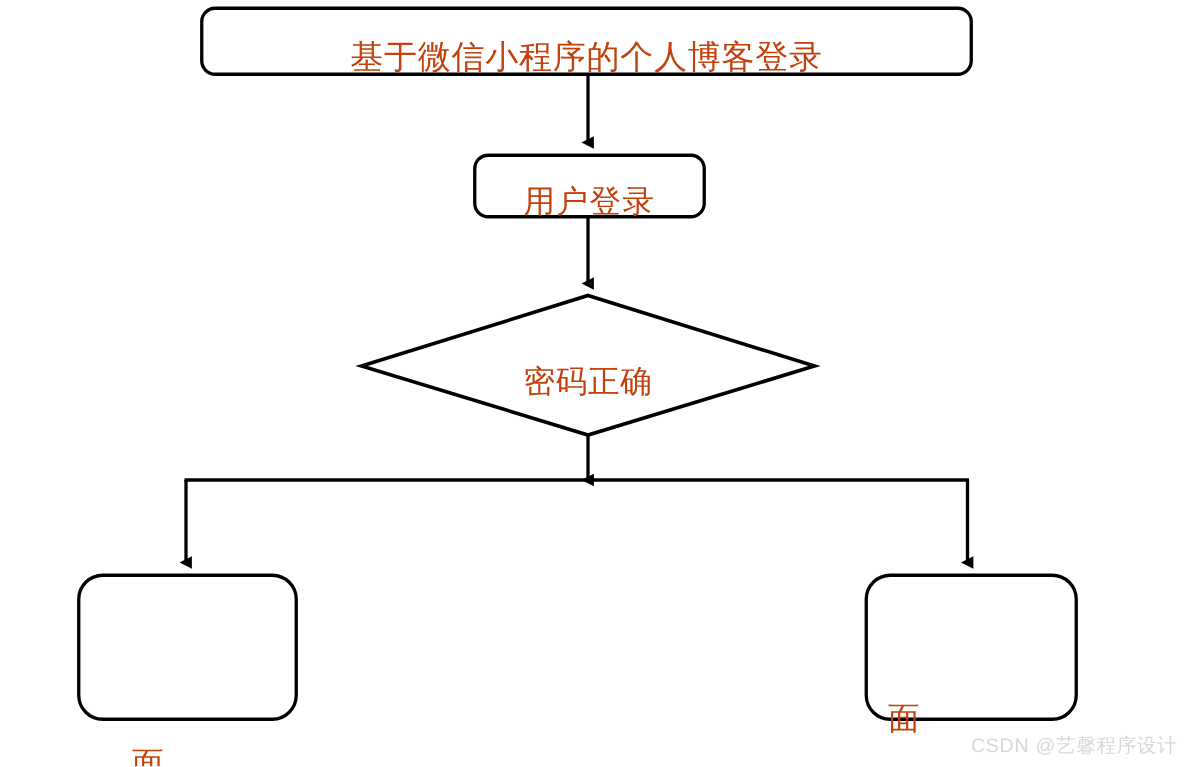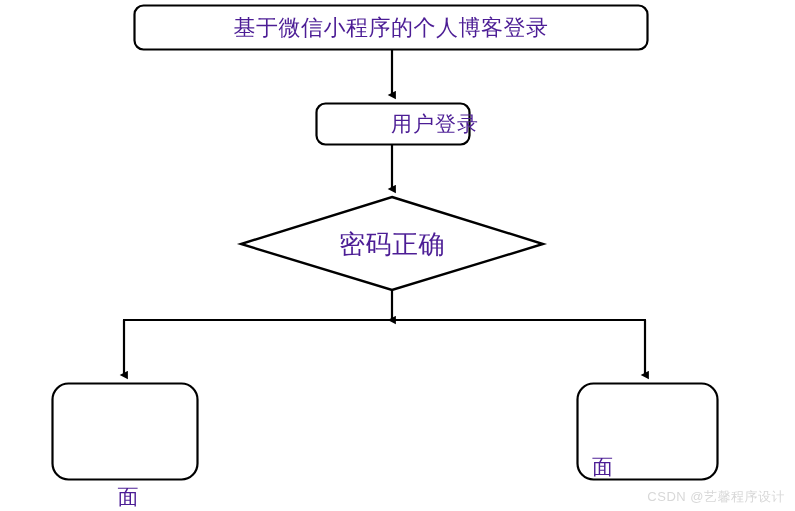--- a/index.html
+++ b/index.html
@@ -19,24 +19,25 @@
   }
   .flow-svg {
     position: absolute;
     left: 0;
     top: 0;
     width: 795px;
     height: 511px;
   }
   .node-label {
     position: absolute;
-    color: #4c1d95;
-    font-family: Liberation Mono, monospace;
+    color: #c2410c;
+    font-family: Liberation Serif, serif;
     white-space: pre-wrap;
     pointer-events: none;
+    margin-top: 10px;
   }
   .title-label {
     left: 134px;
     top: 5px;
     width: 514px;
     height: 45px;
     display: flex;
     align-items: center;
     justify-content: center;
     font-size: 22px;
@@ -45,31 +46,30 @@
   .login-label {
     left: 316px;
     top: 103px;
     width: 154px;
     height: 42px;
     display: flex;
     align-items: center;
     justify-content: center;
     font-size: 21px;
     letter-spacing: 1px;
-    padding-left: 42px;
   }
   .decision-label {
     left: 292px;
     top: 228px;
     width: 200px;
     height: 32px;
     display: flex;
     align-items: center;
     justify-content: center;
-    font-size: 26px;
+    font-size: 21px;
     letter-spacing: 0.5px;
   }
   .admin-label {
     left: 67px;
     top: 394px;
     width: 120px;
     font-size: 21px;
     line-height: 30px;
     text-align: left;
   }

